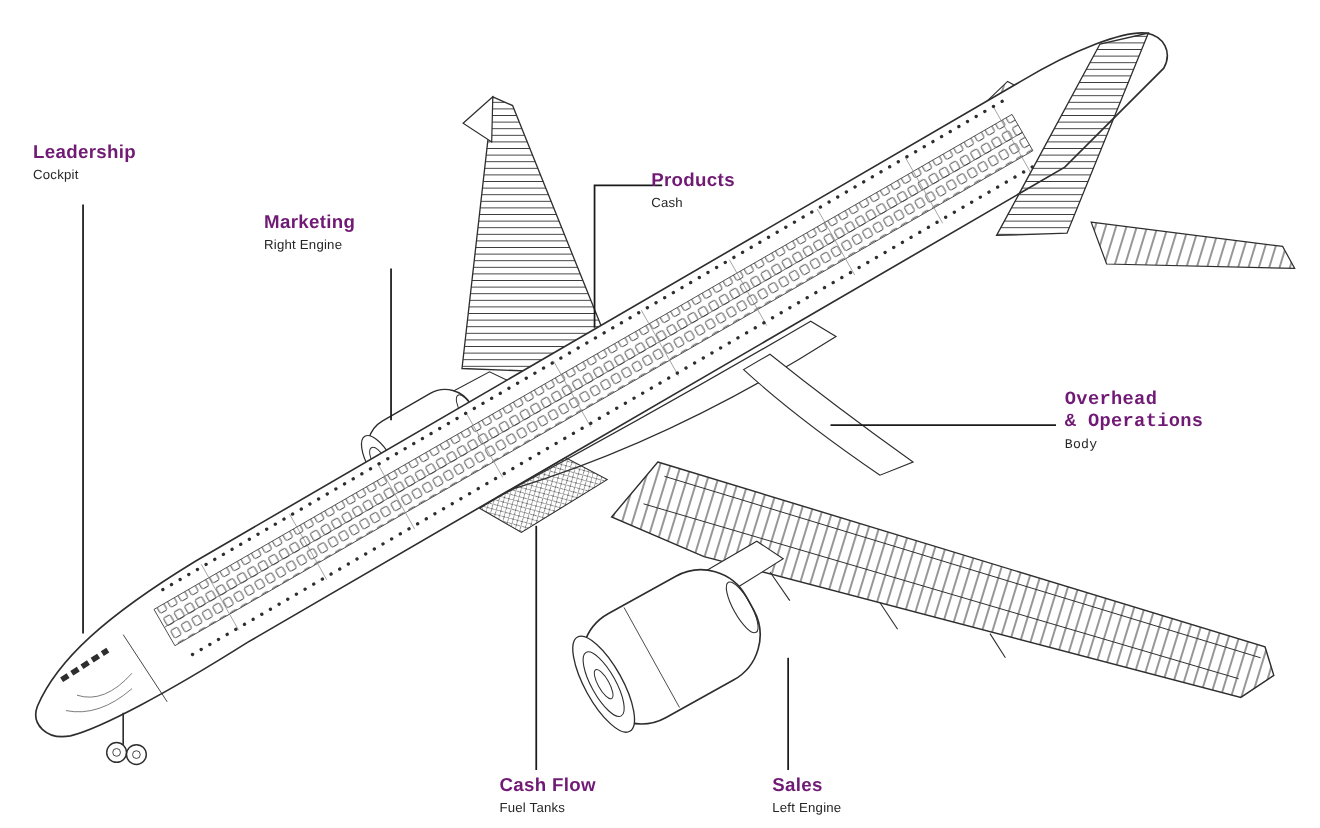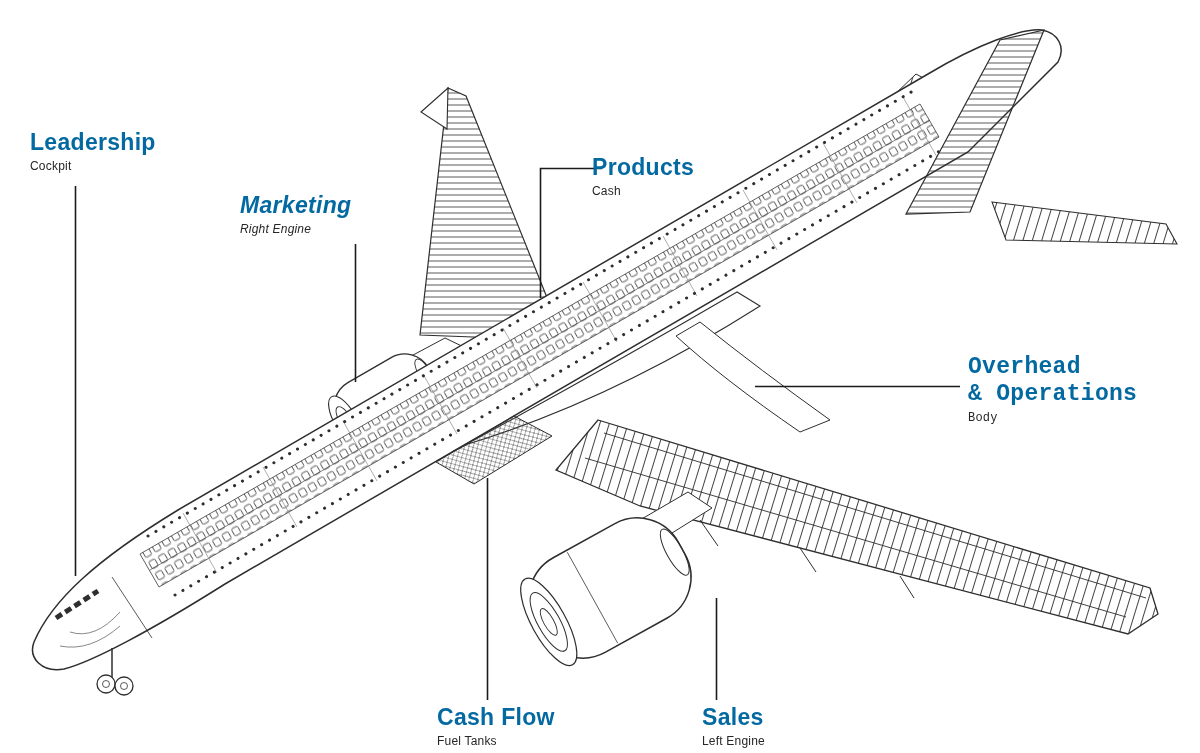--- a/index.html
+++ b/index.html
@@ -8,26 +8,26 @@
     position: relative;
     width: 1200px;
     height: 753px;
     background: #ffffff;
     overflow: hidden;
     font-family: "Liberation Sans", sans-serif;
   }
   .plane-svg { position: absolute; inset: 0; }
   .label { position: absolute; color: #1b1b1b; }
   .label .title {
-    font-size: 23px;
+    font-size: 17px;
     font-weight: 700;
     line-height: 1.17;
     letter-spacing: .3px;
     white-space: pre-line;
-    color: #0369a1;
+    color: #701a75;
   }
   .label .subtitle {
     font-size: 12px;
     margin-top: 3px;
     color: #262626;
     letter-spacing: .2px;
   }
 </style>
 </head>
 <body>
@@ -129,37 +129,37 @@
       <line x1="487.5" y1="700" x2="487.5" y2="478"></line>
       <line x1="716.5" y1="700" x2="716.5" y2="598"></line>
     </g>
   </svg>
 
   <div class="label" style="left:30px; top:129px;">
     <div class="title">Leadership</div>
     <div class="subtitle">Cockpit</div>
   </div>
 
-  <div class="label" style="left:240px; top:192px;font-style:italic;">
+  <div class="label" style="left:240px; top:192px;">
     <div class="title">Marketing</div>
     <div class="subtitle">Right Engine</div>
   </div>
 
   <div class="label" style="left:592px; top:154px;">
     <div class="title">Products</div>
     <div class="subtitle">Cash</div>
   </div>
 
   <div class="label" style="left:968px; top:354px;font-family:Liberation Mono, monospace;">
     <div class="title">Overhead
 &amp; Operations</div>
     <div class="subtitle">Body</div>
   </div>
 
-  <div class="label" style="left:437px; top:704px;">
+  <div class="label" style="left:454px; top:704px;">
     <div class="title">Cash Flow</div>
     <div class="subtitle">Fuel Tanks</div>
   </div>
 
   <div class="label" style="left:702px; top:704px;">
     <div class="title">Sales</div>
     <div class="subtitle">Left Engine</div>
   </div>
 
 </div>

